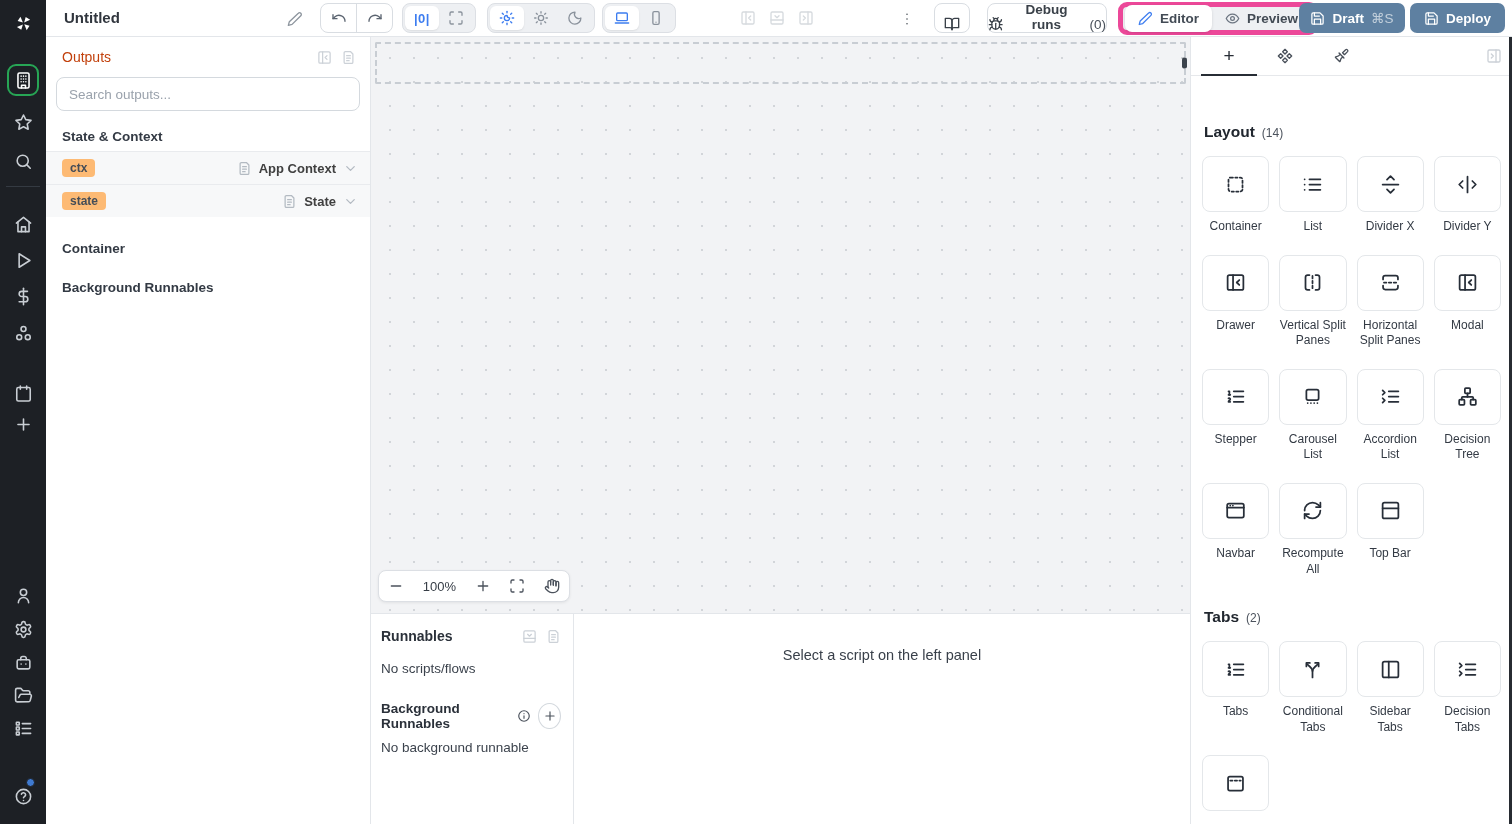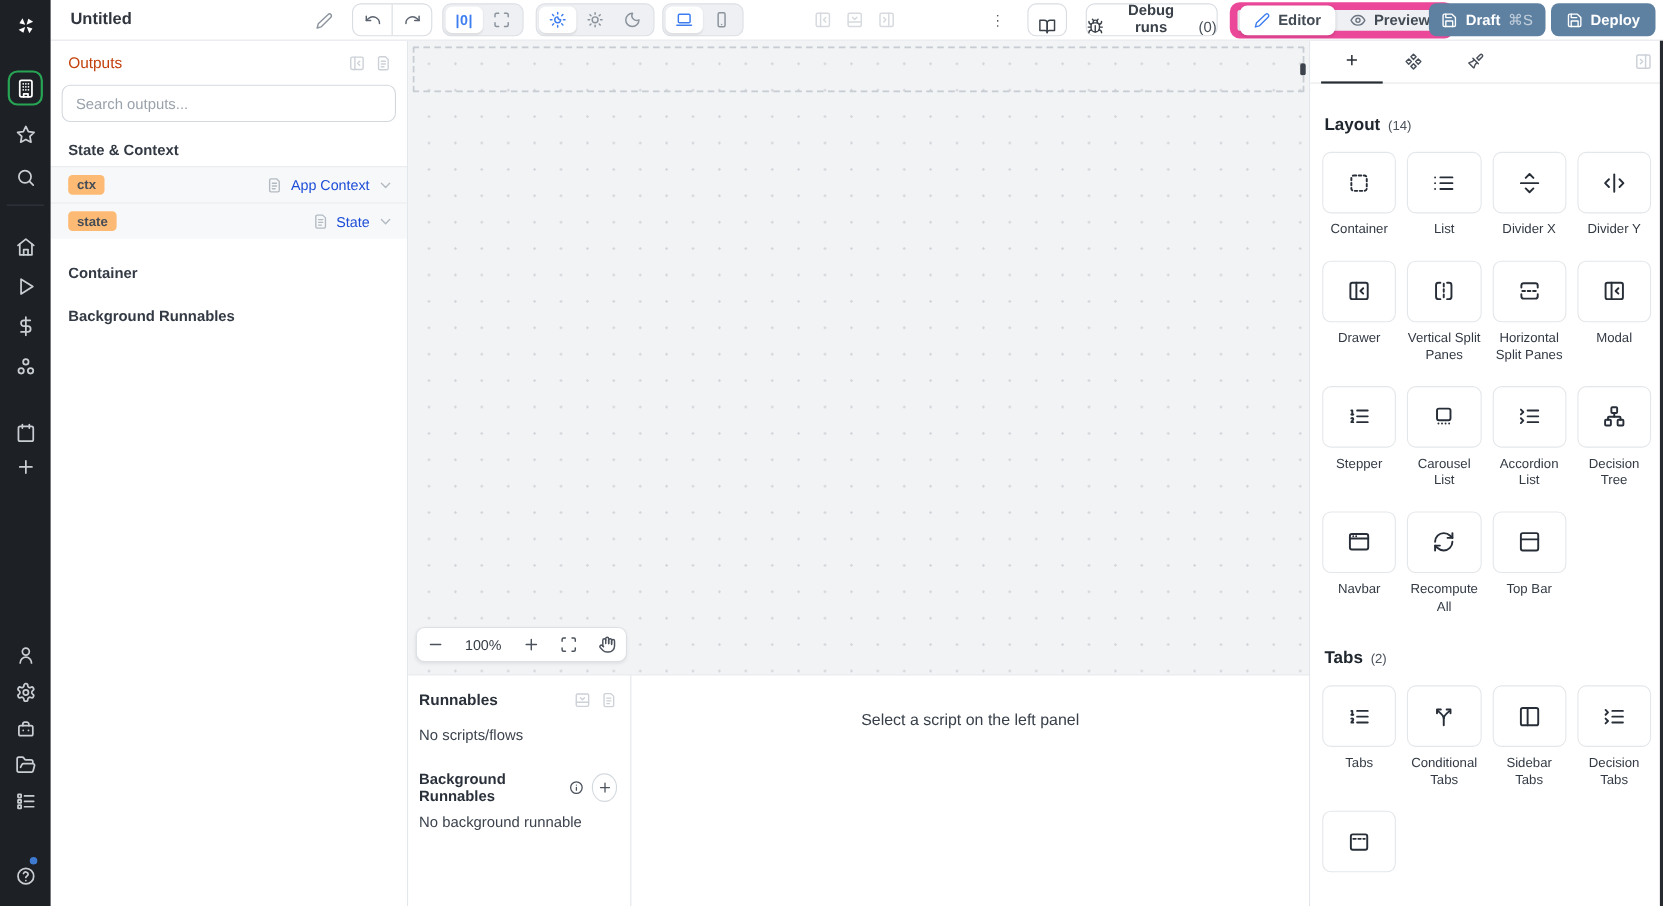--- a/index.html
+++ b/index.html
@@ -27,21 +27,21 @@
   .btn-group.white button { width:35px; }
   .btn-group .vsep { width:1px; background:#d9dde2; }
   .btn-group button svg { width:16px; height:16px; }
   .btn-group.gray button { width:34px; border-radius:6px; color:#8a929c; }
   .btn-group.gray button.on { background:#fff; color:#3d7df0; box-shadow:0 1px 2px rgba(0,0,0,.08); }
   .zero-glyph { font-size:13px; font-weight:700; letter-spacing:0.5px; }
   .tb-disabled { position:absolute; top:10px; display:flex; gap:13px; color:#d6dade; }
   .tb-disabled svg { width:16px; height:16px; }
   .tb-box { position:absolute; top:3px; height:30px; display:flex; align-items:flex-end; justify-content:center; gap:7px; background:#fff; border:1px solid #d9dde2; border-radius:8px; cursor:pointer; color:#3a4149; font-size:13.5px; font-weight:700; }
   .tb-box svg { width:16px; height:16px; }
-  .seg { position:absolute; top:2px; height:33px; background:#eef0f3; border:7px solid #ec4899; border-radius:9px; display:flex; align-items:center; padding:2px; }
+  .seg { position:absolute; top:2px; height:33px; background:#eef0f3; border:5px solid #ec4899; border-radius:9px; display:flex; align-items:center; padding:2px; }
   .seg button { display:flex; align-items:center; gap:7px; height:27px; padding:0 13px; border:none; border-radius:7px; background:none; cursor:pointer; font-size:13.5px; font-weight:700; color:#434b55; }
   .seg button.on { background:#fff; box-shadow:0 1px 3px rgba(0,0,0,.12); }
   .seg button svg { width:15px; height:15px; }
   .seg button.on svg { color:#3d7df0; }
   .seg button:not(.on) svg { color:#6b7480; }
   .cta { position:absolute; top:3px; height:30px; display:flex; align-items:center; justify-content:center; gap:7px; border:none; border-radius:7px; cursor:pointer; color:#fff; font-size:13.5px; font-weight:700; }
   .cta svg { width:15px; height:15px; }
   .cta .kbd { font-weight:400; color:rgba(255,255,255,.62); }
 
   
@@ -52,21 +52,21 @@
   .mini-icons svg { width:15px; height:15px; }
   .search-box { margin:6px 10px 10px 10px; }
   .search-box input { width:100%; height:34px; border:1px solid #d4d9de; border-radius:8px; padding:0 12px; font-size:13.5px; color:#374151; outline:none; font-family:inherit; }
   .search-box input::placeholder { color:#9aa2ac; }
   .sec-label { padding:8px 16px 7px; font-size:13.5px; font-weight:700; color:#333a44; }
   .srow { display:flex; align-items:center; height:33px; padding:0 12px 0 16px; background:#f7f8f9; border-top:1px solid #e9ebee; cursor:pointer; }
   .srow:last-of-type { border-bottom:1px solid #e9ebee; }
   .srow .badge { background:#fdba74; color:#454d57; font-size:12px; font-weight:700; border-radius:4px; padding:2px 8px; }
   .srow .right { margin-left:auto; display:flex; align-items:center; gap:7px; }
   .srow .right svg { width:15px; height:15px; color:#b3bac2; }
-  .srow .type { font-size:13px; font-weight:400; color:#1d4ed8; }
+  .srow .type { font-size:13px; font-weight:700; color:#404040; }
   .srow .chev { color:#6d757f !important; }
 
   
   .canvas { position:absolute; left:371px; top:37px; width:819px; height:576px; background:#f2f3f5; background-image:radial-gradient(circle,#d2d5d9 1px,rgba(0,0,0,0) 1.3px); background-size:24px 24px; background-position:7px 9px; overflow:hidden; }
   .dropzone { position:absolute; left:4px; right:4px; top:5px; height:42px; border:2px dashed #c8cdd3; border-radius:2px; }
   .dz-handle { position:absolute; right:-3px; top:50%; transform:translateY(-50%); width:5px; height:11px; background:#3c434c; border-radius:2px; }
   .zoombar { position:absolute; left:7px; top:533px; width:192px; height:32px; background:#fff; border:1px solid #dcdfe4; border-radius:8px; box-shadow:0 1px 3px rgba(0,0,0,.07); display:flex; align-items:center; justify-content:space-between; padding:0 9px; }
   .zoombar button { background:none; border:none; cursor:pointer; color:#4b525c; display:flex; align-items:center; }
   .zoombar svg { width:15px; height:15px; }
   .zoom-level { font-size:13px; color:#363d46; }
@@ -91,21 +91,21 @@
   .comp-tabs { height:39px; border-bottom:1px solid #e6e8eb; display:flex; align-items:center; padding:0 10px; position:relative; }
   .comp-tab { width:56px; height:39px; display:flex; align-items:center; justify-content:center; background:none; border:none; cursor:pointer; color:#49505a; }
   .comp-tab svg { width:17px; height:17px; }
   .comp-tab.on { border-bottom:2px solid #272d35; }
   .comp-tab .plus-g { font-size:19px; font-weight:400; line-height:1; color:#272d35; }
   .comp-tabs .collapse { margin-left:auto; color:#ccd1d7; display:flex; }
   .comp-tabs .collapse svg { width:15px; height:15px; }
   .comp-body { padding:14px 11px 0 11px; }
   .comp-body input { width:100%; height:34px; border:1px solid #d4d9de; border-radius:8px; padding:0 12px; font-size:13.5px; color:#374151; outline:none; font-family:inherit; }
   .comp-body input::placeholder { color:#9aa2ac; }
-  .cat-head { display:flex; align-items:baseline; gap:7px; margin:15px 2px 15px;text-align:right; }
+  .cat-head { display:flex; align-items:baseline; gap:7px; margin:33px 2px 15px;text-align:right; }
   .cat-head .t { font-size:15.5px; font-weight:700; color:#21272f; }
   .cat-head .c { font-size:12px; color:#4c535d; }
   .comp-grid { display:grid; grid-template-columns:repeat(4,1fr); column-gap:10px; row-gap:20px; }
   .comp-cell { display:flex; flex-direction:column; align-items:center; }
   .comp-tile { width:100%; height:56px; background:#fff; border:1px solid #e4e7ea; border-radius:8px; display:flex; align-items:center; justify-content:center; color:#272e38; cursor:pointer; }
   .comp-tile svg { width:21px; height:21px; }
   .comp-label { margin-top:7px; font-size:12px; line-height:1.3; color:#333a44; text-align:center; }
   .right-edge { position:absolute; right:0; top:37px; bottom:0; width:3px; background:#272b31; z-index:40; }
 </style>
 </head>

